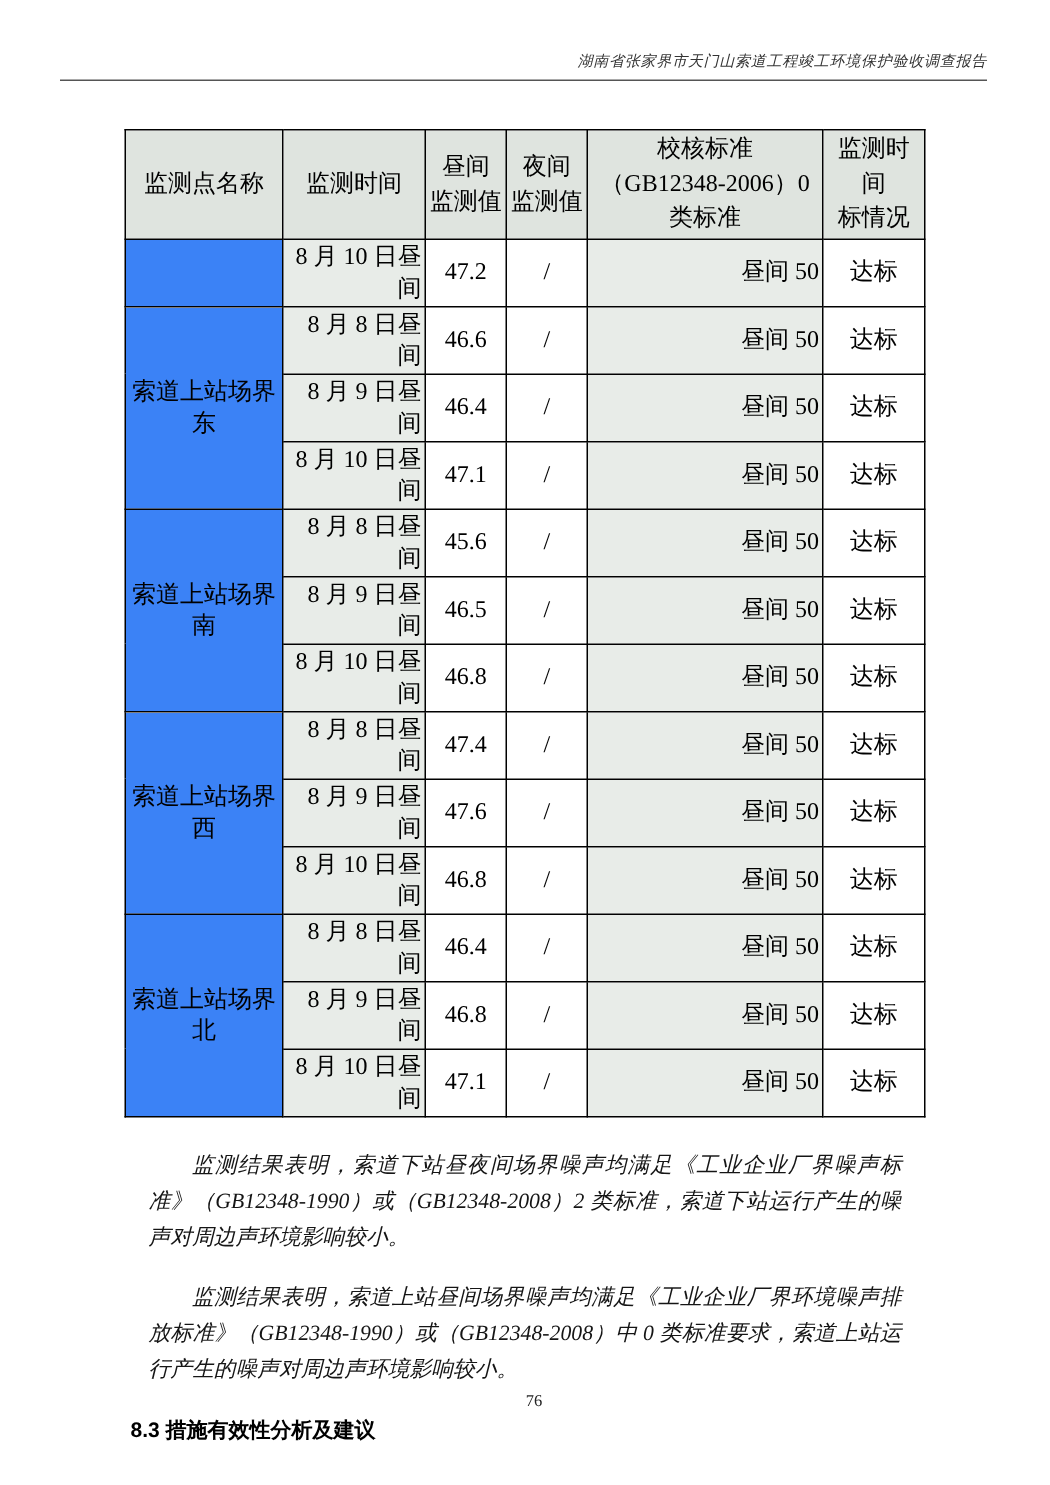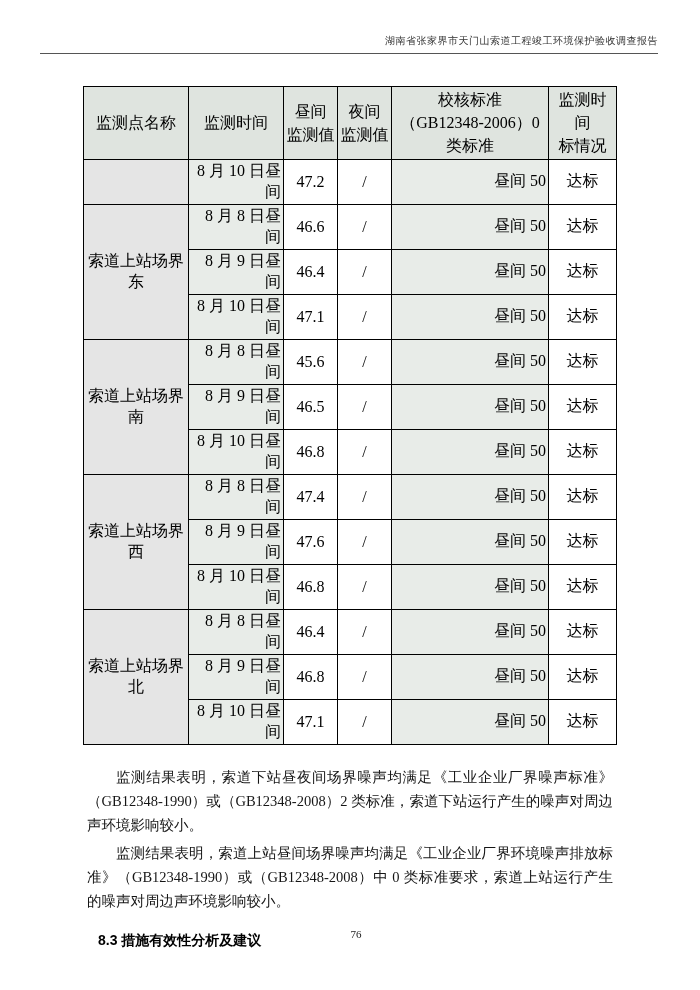--- a/index.html
+++ b/index.html
@@ -3,21 +3,21 @@
 <meta charset="utf-8">
 <style>
   * { margin:0; padding:0; box-sizing:border-box; }
   html, body { background:#ffffff; }
   .page {
     width:700px; height:990px; position:relative; overflow:hidden;
     background:#ffffff; color:#111;
     font-family:"Liberation Serif","DejaVu Serif",serif;
   }
   
-  .doc-header { padding:34px 42px 0 40px; }
+  .doc-header { padding:34px 42px 0 40px;font-style:italic; }
   .doc-header .title {
     text-align:right; font-size:10px; color:#333; letter-spacing:0.5px;
     padding-bottom:5px;
   }
   .doc-header .rule { border-bottom:1.5px solid #555; height:0; }
 
   
   table.report-table {
     border-collapse:collapse; table-layout:fixed;
     width:533px; margin:32px auto 0 auto;
@@ -26,31 +26,31 @@
   .report-table th, .report-table td {
     border:1px solid #000; text-align:center; vertical-align:middle;
     padding:1px 2px; overflow:hidden;
   }
   .report-table th {
     background:var(--header-bg,#dfe4df); font-weight:normal;
     white-space:pre-line; height:38px; line-height:1.45;
   }
   .report-table td { height:20px; background:#fff; }
   .report-table td.shade { background:var(--shade-bg,#e8ece8);text-align:right; }
-  .report-table td.name-cell { background:#e5e5e5; }
+  .report-table td.name-cell { background:#3b82f6; }
 
   
   .content {
     margin:20px 83px 0 83px; font-size:14.5px; line-height:24px;
     text-align:justify; color:#151515;
   }
-  .content p { text-indent:2em; margin:4px; }
+  .content p { text-indent:2em; margin:16px;font-style:italic; }
   .content h2.section {
     font-family:"Liberation Sans","DejaVu Sans",sans-serif;
-    font-size:14px; font-weight:bold; line-height:24px; margin:15px;
+    font-size:14px; font-weight:bold; line-height:24px; margin:4px;
     text-indent:0; color:#000;
   }
   .content sup { font-size:9px; line-height:0; }
 
   .page-number {
     position:absolute; bottom:50px; left:12px; right:0;
     text-align:center; font-size:11px; color:#222;
   }
 </style>
 </head>

